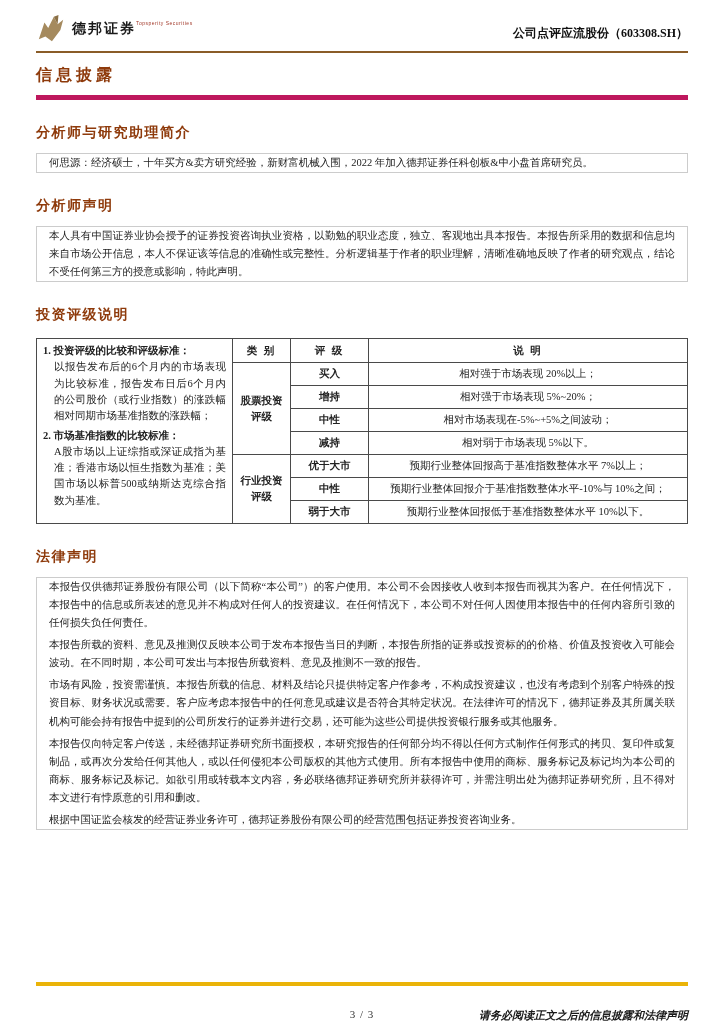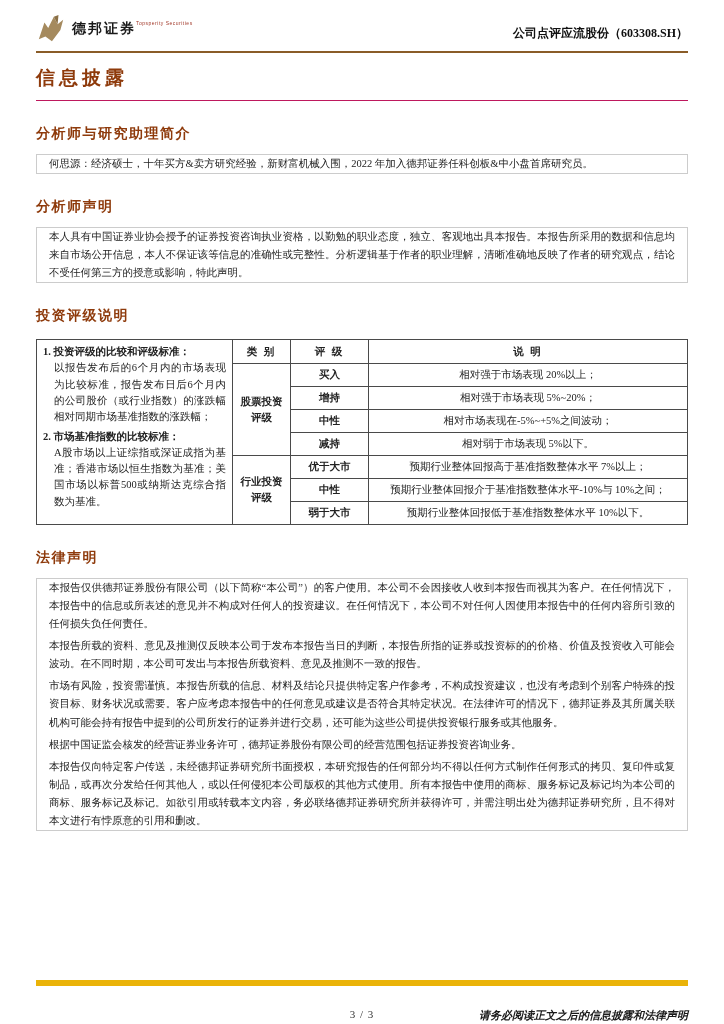--- a/index.html
+++ b/index.html
@@ -24,23 +24,23 @@
   .logo-texts { display:flex; flex-direction:row; line-height:1.1; }
   .logo-cn { font-size:14px; font-weight:bold; color:#1a1a1a; letter-spacing:2px; font-family:"Liberation Sans", sans-serif; }
   .logo-en { font-size:5px; color:#a33b2c; letter-spacing:0.5px; font-family:"Liberation Sans", sans-serif; }
   .header-right { font-size:12px; font-weight:bold; color:#111; padding-bottom:2px; }
   .header-right .doc-type { }
 
   
   .page-title {
     margin-top:12px;
     color:#8e3a0b;
-    font-size:19px; font-weight:bold; letter-spacing:4px;
+    font-size:16px; font-weight:bold; letter-spacing:4px;
     padding-bottom:9px;
-    border-bottom:1px solid #be185d;
+    border-bottom:5px solid #be185d;
   }
 
   
   .section-heading {
     color:#8e3a0b;
     font-size:14px; font-weight:bold; letter-spacing:1.5px;
     margin:24px 0 11px 0;
   }
   .text-box {
     border:1px solid #cccccc;
@@ -67,21 +67,21 @@
   td.crit { width:196px; vertical-align:top; line-height:1.55; padding:6px 8px; }
   .crit-title { font-weight:bold; }
   .crit-body  { padding-left:11px; margin-bottom:3px; text-align:justify; }
   td.cat  { width:58px;  text-align:center; vertical-align:middle; font-weight:bold; line-height:1.5; }
   td.rat  { width:78px;  text-align:center; font-weight:bold; height:23px; }
   td.desc { text-align:center; }
 
   
   .footer {
     position:absolute; left:36px; right:36px; bottom:16px;
-    border-top:6px solid #eab308;
+    border-top:4px solid #eab308;
     padding-top:22px; height:24px;
     font-size:11px;
   }
   .footer .page-num {
     position:absolute; left:50%; transform:translateX(-50%);
     color:#333; letter-spacing:1px;
   }
   .footer .notice {
     float:right;
     font-weight:bold; font-style:italic; color:#1a1a1a;
@@ -165,22 +165,22 @@
       <td class="desc">预期行业整体回报低于基准指数整体水平 10%以下。</td>
     </tr>
   </tbody>
     </table>
 
   <div class="section-heading">法律声明</div>
   <div class="text-box">
     <p>本报告仅供德邦证券股份有限公司（以下简称“本公司”）的客户使用。本公司不会因接收人收到本报告而视其为客户。在任何情况下，本报告中的信息或所表述的意见并不构成对任何人的投资建议。在任何情况下，本公司不对任何人因使用本报告中的任何内容所引致的任何损失负任何责任。</p>
     <p>本报告所载的资料、意见及推测仅反映本公司于发布本报告当日的判断，本报告所指的证券或投资标的的价格、价值及投资收入可能会波动。在不同时期，本公司可发出与本报告所载资料、意见及推测不一致的报告。</p>
     <p>市场有风险，投资需谨慎。本报告所载的信息、材料及结论只提供特定客户作参考，不构成投资建议，也没有考虑到个别客户特殊的投资目标、财务状况或需要。客户应考虑本报告中的任何意见或建议是否符合其特定状况。在法律许可的情况下，德邦证券及其所属关联机构可能会持有报告中提到的公司所发行的证券并进行交易，还可能为这些公司提供投资银行服务或其他服务。</p>
+    <p>本报告仅向特定客户传送，未经德邦证券研究所书面授权，本研究报告的任何部分均不得以任何方式制作任何形式的拷贝、复印件或复制品，或再次分发给任何其他人，或以任何侵犯本公司版权的其他方式使用。所有本报告中使用的商标、服务标记及标记均为本公司的商标、服务标记及标记。如欲引用或转载本文内容，务必联络德邦证券研究所并获得许可，并需注明出处为德邦证券研究所，且不得对本文进行有悖原意的引用和删改。</p>
     <p>根据中国证监会核发的经营证券业务许可，德邦证券股份有限公司的经营范围包括证券投资咨询业务。</p>
-    <p>本报告仅向特定客户传送，未经德邦证券研究所书面授权，本研究报告的任何部分均不得以任何方式制作任何形式的拷贝、复印件或复制品，或再次分发给任何其他人，或以任何侵犯本公司版权的其他方式使用。所有本报告中使用的商标、服务标记及标记均为本公司的商标、服务标记及标记。如欲引用或转载本文内容，务必联络德邦证券研究所并获得许可，并需注明出处为德邦证券研究所，且不得对本文进行有悖原意的引用和删改。</p>
   </div>
 
   <div class="footer">
     <span class="page-num">3 / 3</span>
     <span class="notice">请务必阅读正文之后的信息披露和法律声明</span>
   </div>
 
 </div>
 
 </body></html>

